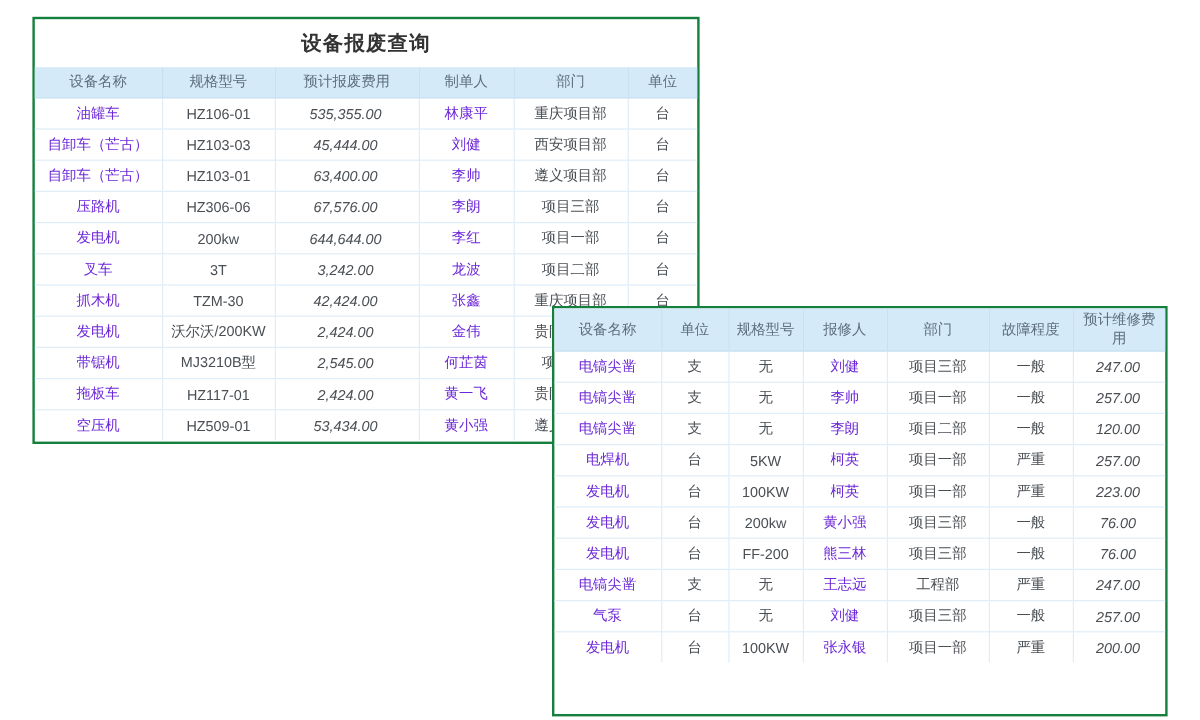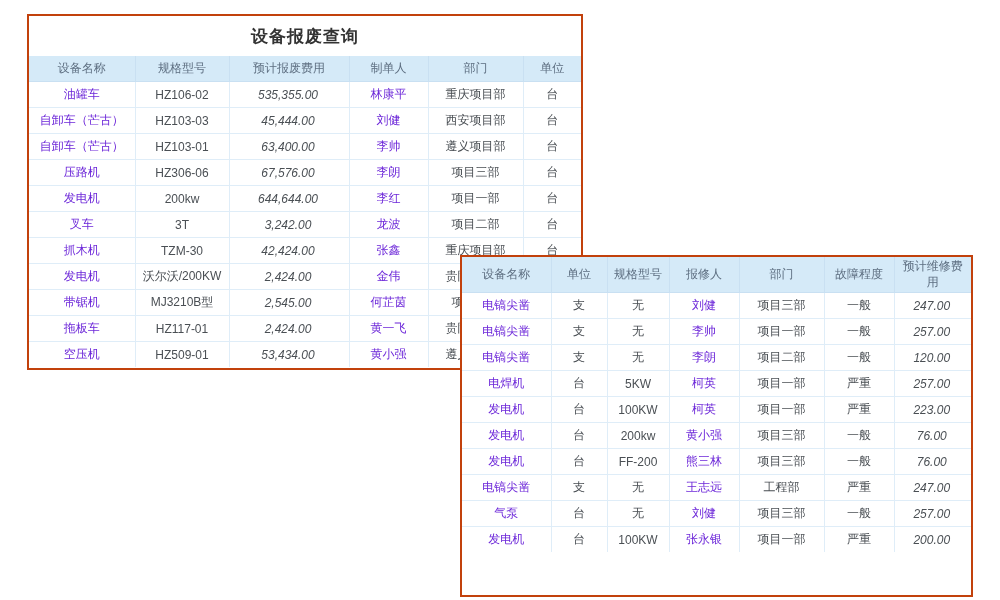--- a/index.html
+++ b/index.html
@@ -4,21 +4,21 @@
 <style>
   html,body{margin:0;padding:0;}
   body{
     width:1000px;height:600px;position:relative;overflow:hidden;
     background:#ffffff;
     font-family:"Liberation Sans","DejaVu Sans",sans-serif;
   }
   .panel{
     position:absolute;
     background:#ffffff;
-    border:2px solid #c2410c;
+    border:2px solid #15803d;
     box-sizing:content-box;
     z-index:1;
   }
   .panel.top{ z-index:2; }
   .panel-title{
     display:flex;align-items:center;justify-content:center;
     font-size:17px;font-weight:bold;color:#333333;
     letter-spacing:1px;
   }
   table{
@@ -70,21 +70,21 @@
           <th>规格型号</th>
           <th>预计报废费用</th>
           <th>制单人</th>
           <th>部门</th>
           <th>单位</th>
         </tr>
       </thead>
     <tbody>
         <tr>
           <td class="link">油罐车</td>
-          <td>HZ106-02</td>
+          <td>HZ106-01</td>
           <td class="num">535,355.00</td>
           <td class="link">林康平</td>
           <td>重庆项目部</td>
           <td>台</td>
         </tr>
         <tr>
           <td class="link">自卸车（芒古）</td>
           <td>HZ103-03</td>
           <td class="num">45,444.00</td>
           <td class="link">刘健</td>

